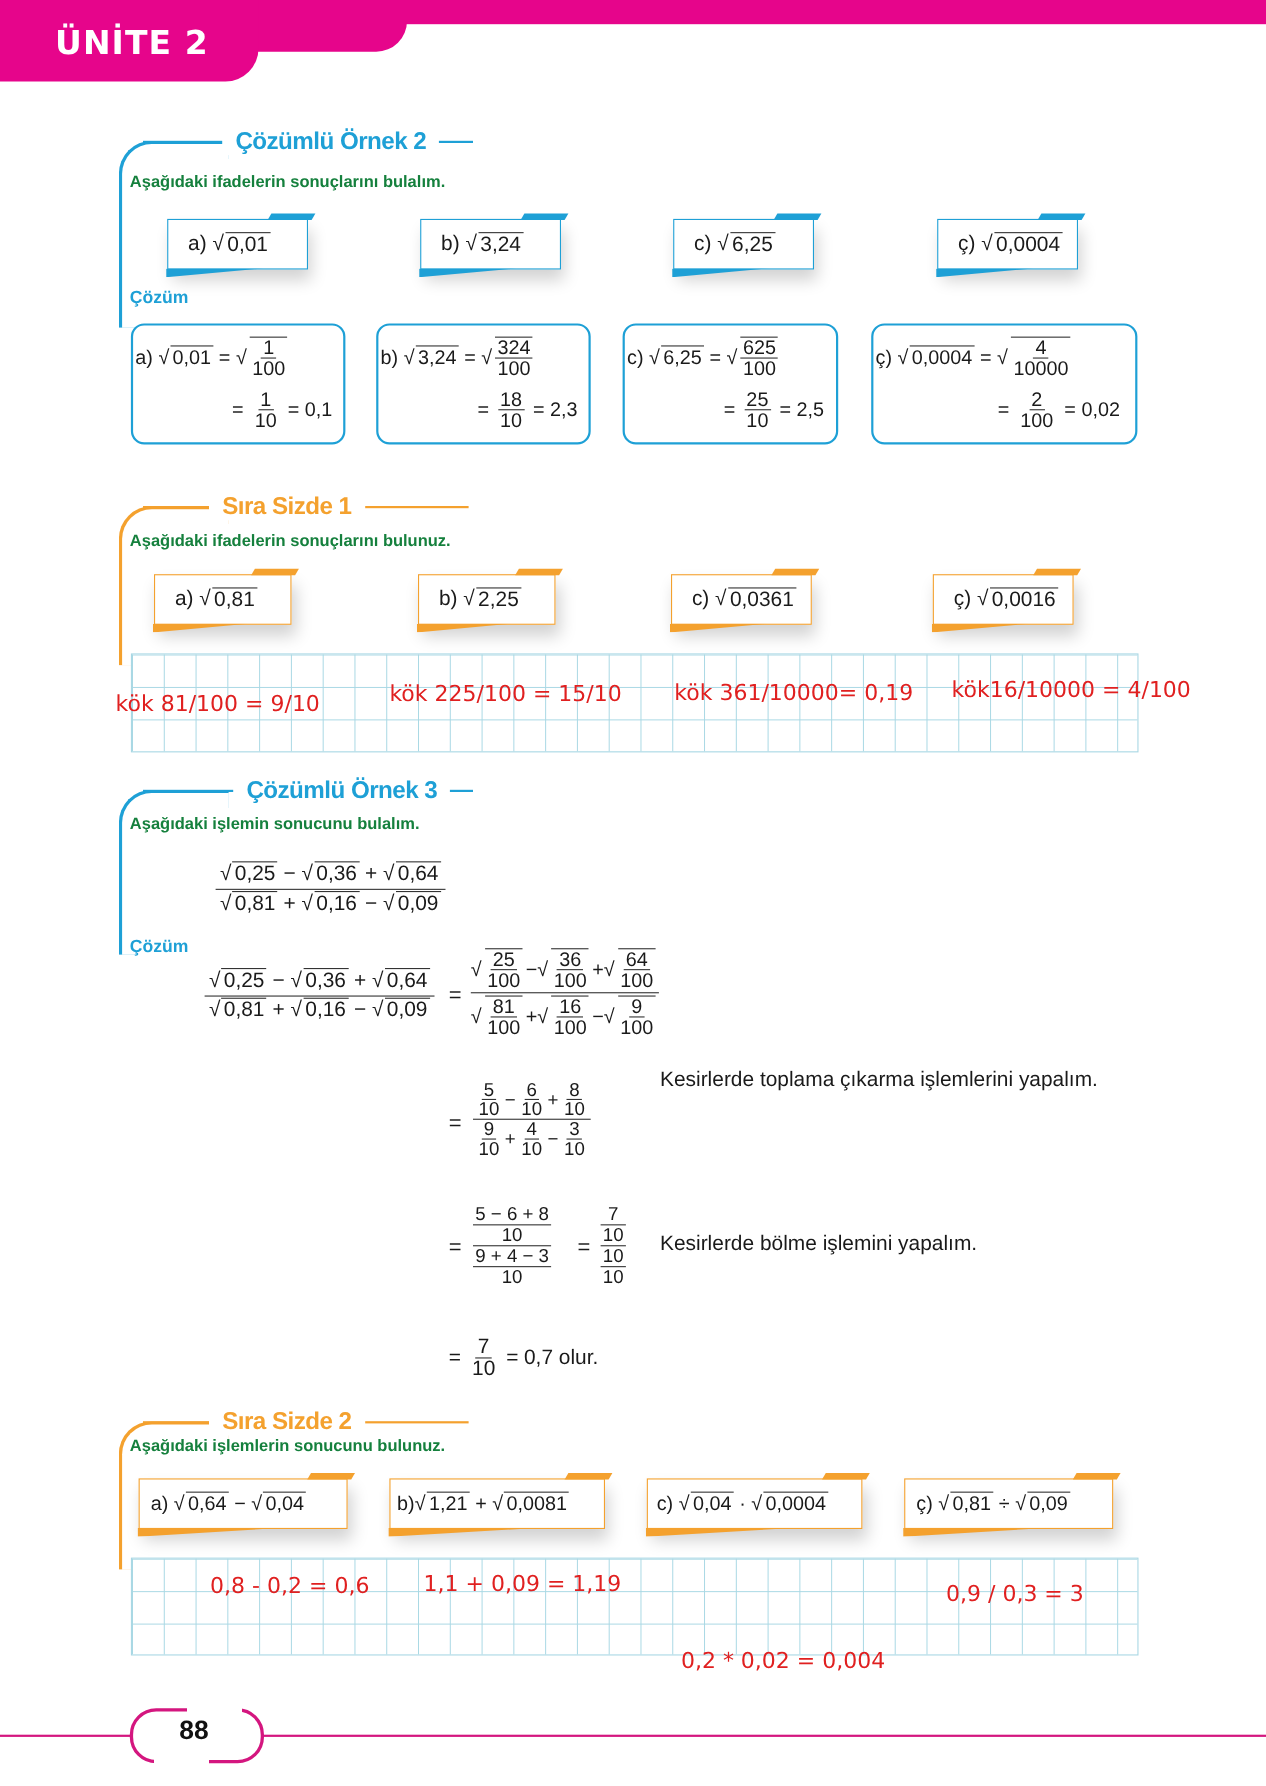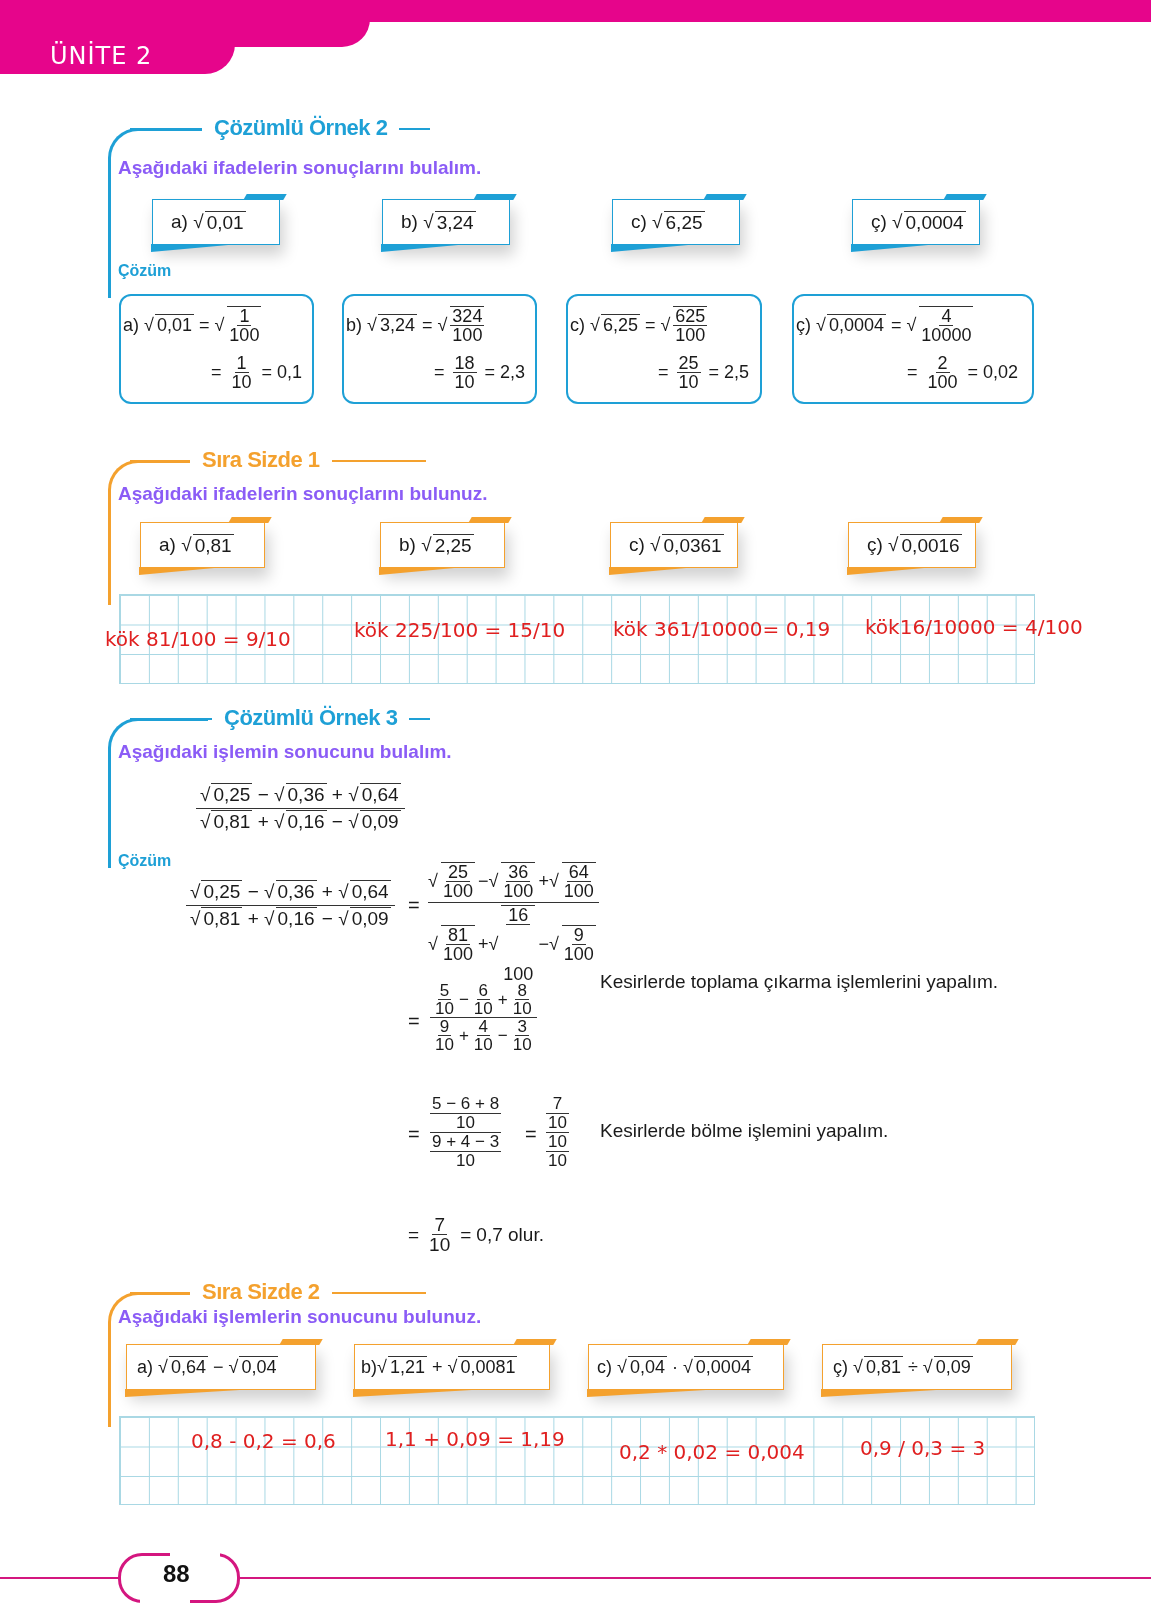--- a/index.html
+++ b/index.html
@@ -5,33 +5,33 @@
   * { box-sizing: border-box; margin: 0; padding: 0; }
   html, body { width: 1151px; height: 1624px; background: #ffffff; overflow: hidden; }
   body { position: relative; font-family: "Liberation Sans", sans-serif; color: #1a1a1a; }
 
   .abs { position: absolute; }
 
   
   .hdr-bar { left: 0; top: 0; width: 1151px; height: 22px; background: #e6058b; }
   .hdr-tab2 { left: 0; top: 0; width: 370px; height: 47px; background: #e6058b; border-bottom-right-radius: 28px; }
   .hdr-tab { left: 0; top: 0; width: 235px; height: 74px; background: #e6058b; border-bottom-right-radius: 30px; }
-  .hdr-title { left: 50px; top: 22px; color: #fff; font-weight: normal; font-size: 24px; letter-spacing: 1px; font-family: "DejaVu Sans", sans-serif; margin-top: 20px; }
+  .hdr-title { left: 50px; top: 22px; color: #fff; font-weight: bold; font-size: 30px; letter-spacing: 1px; font-family: "DejaVu Sans", sans-serif; }
 
   
   .frame-blue { border-left: 3px solid #1ea0d6; border-top: 3px solid #1ea0d6; border-top-left-radius: 30px; }
   .frame-orange { border-left: 3px solid #f4a12e; border-top: 3px solid #f4a12e; border-top-left-radius: 30px; }
   .sec-title { font-weight: bold; font-size: 22px; background: #fff; padding: 0 12px; font-family: "Liberation Sans Narrow", "Liberation Sans", sans-serif; letter-spacing: -0.5px; }
   .sec-title.blue { color: #1ea0d6; }
   .sec-title.orange { color: #f4a12e; }
   .title-line { height: 2px; }
   .title-line.blue { background: #1ea0d6; }
   .title-line.orange { background: #f4a12e; }
 
-  .instr { font-weight: bold; font-size: 19px; color: #8b5cf6; }
+  .instr { font-weight: bold; font-size: 15px; color: #15803d; }
   .cozum { font-weight: bold; font-size: 16px; color: #1ea0d6; }
 
   
   .qbox { height: 46px; background: #fff; box-shadow: 4px 10px 14px rgba(0,0,0,0.18); display: flex; align-items: center; padding-left: 18px; font-size: 19px; border: 1.5px solid; }
   .qbox.blue { border-color: #1ea0d6; }
   .qbox.orange { border-color: #f4a12e; }
   .qbox::after { content: ""; position: absolute; right: -6px; top: -6px; width: 40px; height: 6px; }
   .qbox.blue::after { background: #1ea0d6; transform: skewX(-30deg); }
   .qbox.orange::after { background: #f4a12e; transform: skewX(-30deg); }
   .qbox::before { content: ""; position: absolute; left: -2px; bottom: -8px; width: 70%; height: 8px; clip-path: polygon(0 0, 100% 0, 0 100%); }
@@ -232,21 +232,21 @@
         <span class="num">64</span>
         <span class="den">100</span>
       </span>
   </div>
   <div style="padding-top:2px; white-space:nowrap; display:flex; align-items:center;">
     √<span class="frac" style="border-top:1.3px solid #333;">
         <span class="num">81</span>
         <span class="den">100</span>
       </span>
     <span>+</span>
-    √<span class="frac" style="border-top:1.3px solid #333;gap:40px;">
+    √<span class="frac" style="border-top:1.3px solid #333;">
         <span class="num">16</span>
         <span class="den">100</span>
       </span>
     <span>−</span>
     √<span class="frac" style="border-top:1.3px solid #333;">
         <span class="num">9</span>
         <span class="den">100</span>
       </span>
   </div>
 </div>
@@ -328,20 +328,20 @@
 <div class="abs qbox orange" style="left:588px; top:1344px; width:196px; font-size:18px; padding-left:8px;">
   <span>c)</span>&nbsp;√<span class="sqrt">0,04</span>&nbsp;<span>·</span>&nbsp;√<span class="sqrt">0,0004</span>
 </div>
 <div class="abs qbox orange" style="left:822px; top:1344px; width:190px; font-size:18px; padding-left:10px;">
   <span>ç)</span>&nbsp;√<span class="sqrt">0,81</span>&nbsp;<span>÷</span>&nbsp;√<span class="sqrt">0,09</span>
 </div>
 
 <div class="abs grid" style="left:119px; top:1416px; width:916px; height:89px;"></div>
 <div class="abs hand" style="left:191px; top:1429px;">0,8 - 0,2 = 0,6</div>
 <div class="abs hand" style="left:385px; top:1427px;">1,1 + 0,09 = 1,19</div>
-<div class="abs hand" style="left:619px; top:1440px;">0,2 * 0,02 = 0,004</div>
+<div class="abs hand" style="left:619px; top:1497px;">0,2 * 0,02 = 0,004</div>
 <div class="abs hand" style="left:860px; top:1436px;">0,9 / 0,3 = 3</div>
 
 <div class="abs foot-line"></div>
 <div class="abs foot-bracket"></div>
 <div class="abs foot-gap-top"></div>
 <div class="abs foot-gap-bot"></div>
 <div class="abs page-num">88</div>
 
 </body></html>

